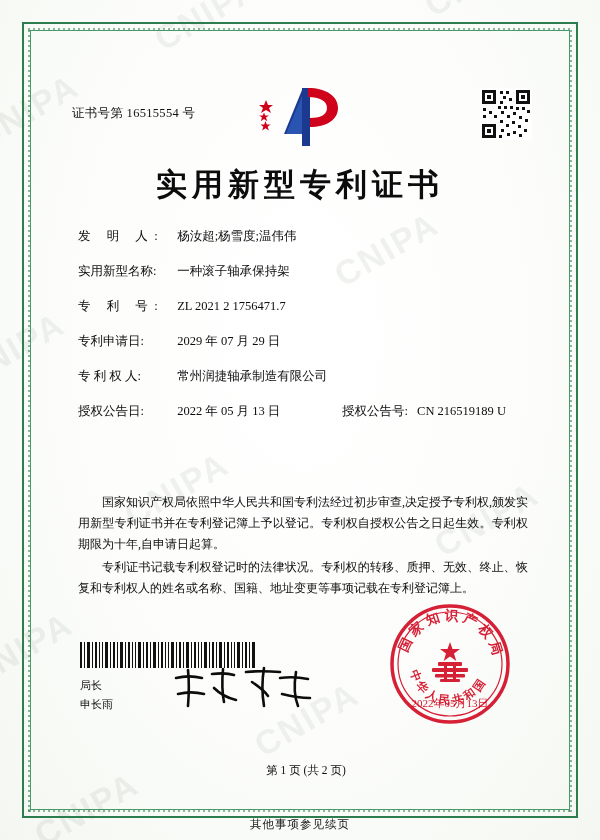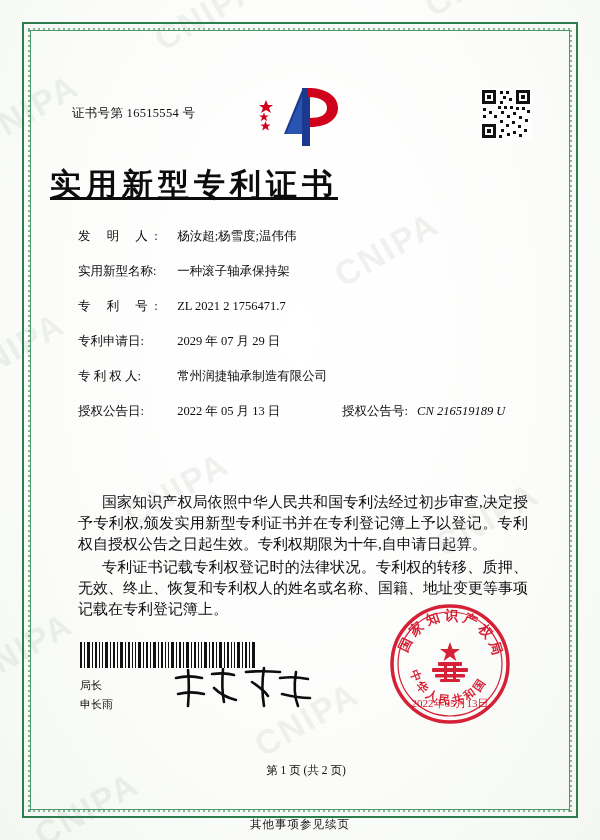--- a/index.html
+++ b/index.html
@@ -108,26 +108,26 @@
     top: 36px;
     width: 52px;
     height: 52px;
   }
 
   .title {
     position: absolute;
     left: 0;
     right: 0;
     top: 112px;
+    text-align: center;
     font-size: 31px;
     font-weight: 700;
     letter-spacing: 5px;
     color: #0c0c0c;
     font-family: "Liberation Serif", "DejaVu Serif", serif;
-    text-decoration: underline;
   }
 
   .fields {
     position: absolute;
     left: 28px;
     right: 20px;
     top: 176px;
   }
   .field-row {
     position: relative;
@@ -149,21 +149,21 @@
   .field-value {
     display: inline-block;
   }
   .field-row .second-label {
     position: absolute;
     left: 264px;
     top: 0;
   }
 
   .para {
-    font-size: 15px;
+    font-size: 12px;
     line-height: 21px;
     color: #0d0d0d;
     text-align: justify;
     text-indent: 24px;
     margin: 0;
   }
   .paras {
     position: absolute;
     left: 28px;
     right: 22px;
@@ -337,21 +337,21 @@
       </div>
       <div class="field-row">
         <span class="field-label">专 利 权 人:</span>
         <span class="field-value">常州润捷轴承制造有限公司</span>
       </div>
       <div class="field-row">
         <span class="field-label">授权公告日:</span>
         <span class="field-value">2022 年 05 月 13 日</span>
         <span class="second-label">
           <span>授权公告号:</span>
-          <span style="margin-left:6px;font-style:italic;">CN 216519189 U</span>
+          <span style="margin-left:6px;">CN 216519189 U</span>
         </span>
       </div>
     </div>
 
     <div class="paras">
       <p class="para">国家知识产权局依照中华人民共和国专利法经过初步审查,决定授予专利权,颁发实用新型专利证书并在专利登记簿上予以登记。专利权自授权公告之日起生效。专利权期限为十年,自申请日起算。</p>
       <p class="para">专利证书记载专利权登记时的法律状况。专利权的转移、质押、无效、终止、恢复和专利权人的姓名或名称、国籍、地址变更等事项记载在专利登记簿上。</p>
     </div>
 
     <div class="barcode">

